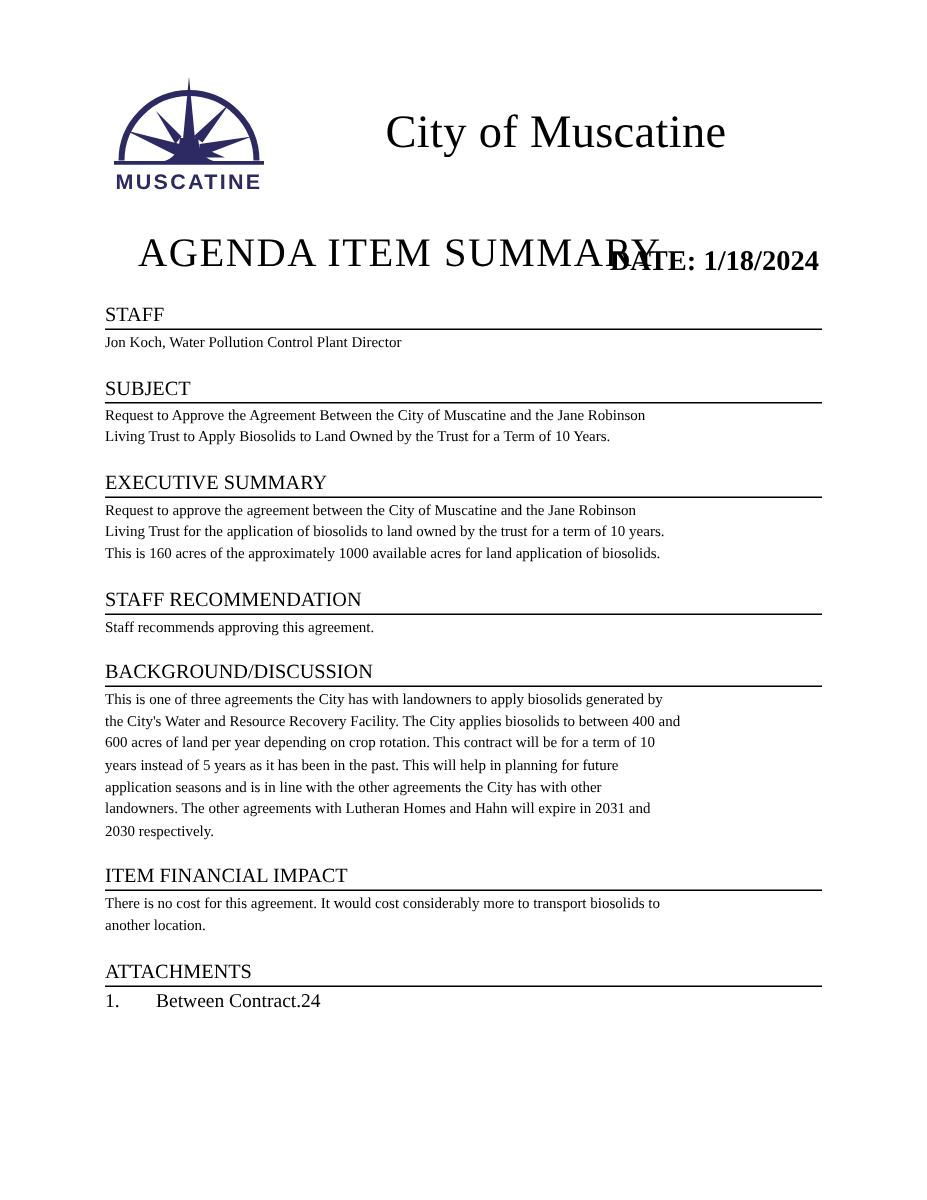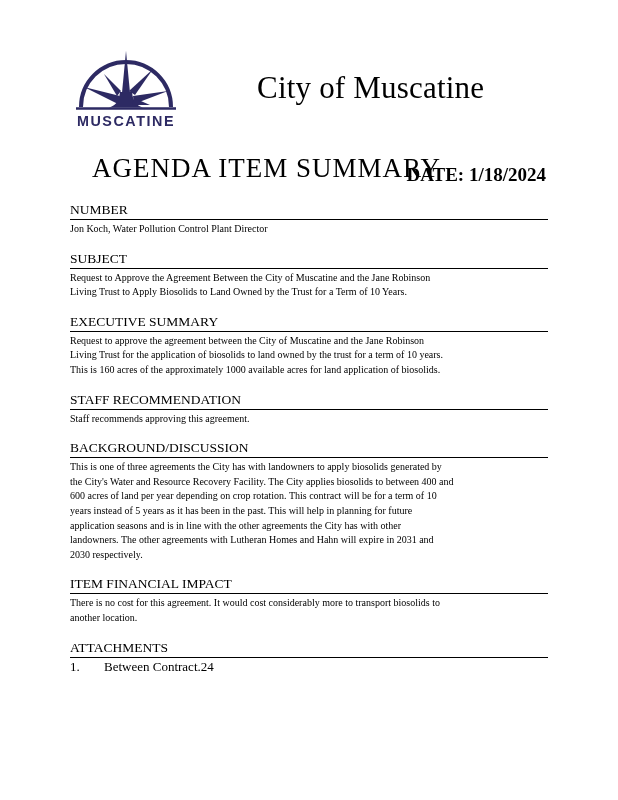--- a/index.html
+++ b/index.html
@@ -109,21 +109,21 @@
   <div class="org-name">City of Muscatine</div>
 
 
   <div class="doc-title">AGENDA ITEM SUMMARY</div>
 
   <div class="doc-date">DATE: 1/18/2024</div>
 
   <div class="content">
 
     <section class="sec">
-      <div class="sec-head">NUMBER</div>
+      <div class="sec-head">STAFF</div>
       <p class="sec-body">Jon Koch, Water Pollution Control Plant Director</p>
     </section>
 
     <section class="sec">
       <div class="sec-head">SUBJECT</div>
       <p class="sec-body">Request to Approve the Agreement Between the City of Muscatine and the Jane Robinson
 Living Trust to Apply Biosolids to Land Owned by the Trust for a Term of 10 Years.</p>
     </section>
 
     <section class="sec">

